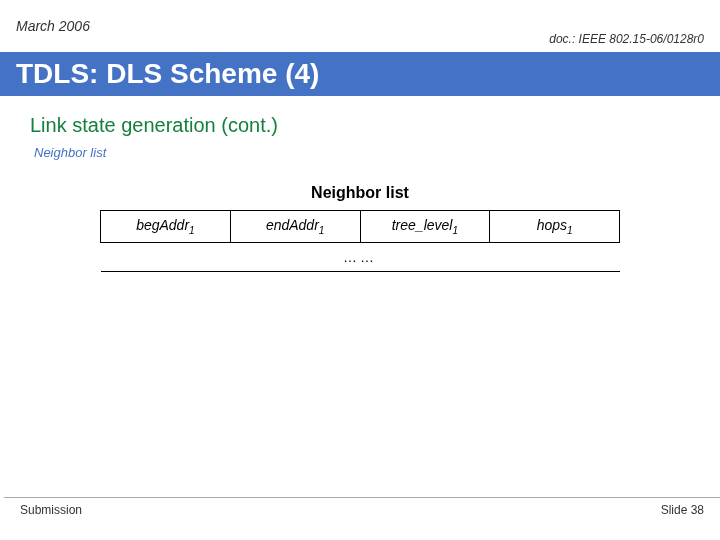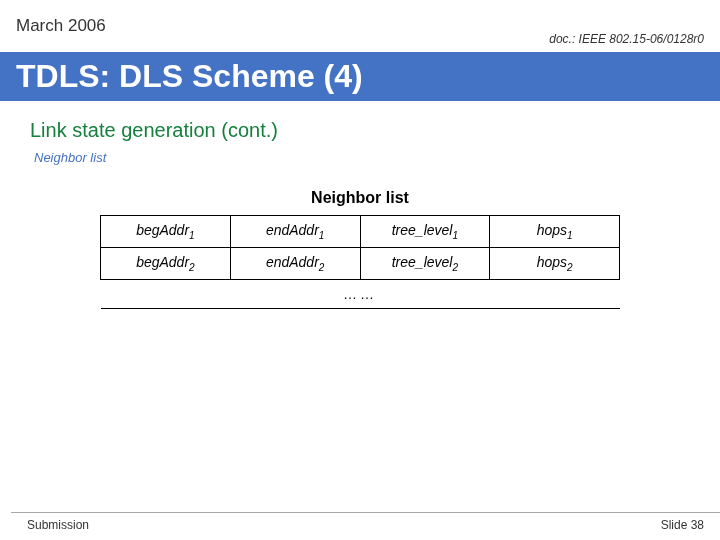--- a/index.html
+++ b/index.html
@@ -18,36 +18,37 @@
     #header {
       display: flex;
       justify-content: space-between;
       align-items: center;
       padding: 6px 16px;
       background: #ffffff;
       border-bottom: none;
     }
 
     #header .date {
-      font-size: 17px;
+      font-size: 14px;
       color: #333;
+      font-style: italic;
     }
 
     #header .doc-ref {
       font-size: 12px;
       color: #333;
       font-style: italic;
       margin-top: 26px;
     }
 
     
     #title-bar {
       background: #4472C4;
       color: #ffffff;
-      font-size: 32px;
+      font-size: 28px;
       font-weight: bold;
       padding: 6px 16px;
     }
 
     
     #main {
       padding: 18px 30px;
     }
 
     #section-title {
@@ -101,26 +102,26 @@
       text-align: center;
       font-style: normal;
       font-size: 14px;
       letter-spacing: 3px;
     }
 
     
     #footer {
       position: absolute;
       bottom: 8px;
-      left: 11px;
+      left: 4px;
       right: 0;
       display: flex;
       justify-content: space-between;
       align-items: center;
-      padding: 0 16px;
+      padding: 15px 16px;
       font-size: 12px;
       color: #333;
       border-top: 1px solid #aaa;
       padding-top: 5px;
     }
 
     
     sub {
       font-size: 10px;
     }
@@ -147,26 +148,20 @@
     <table>
 
       <tbody>
           <tr>
         <td>beg<i>Addr</i><sub>1</sub></td>
         <td>end<i>Addr</i><sub>1</sub></td>
         <td><i>tree_level</i><sub>1</sub></td>
         <td><i>hops</i><sub>1</sub></td>
       </tr>
 
-      <tr>
-        <td>beg<i>Addr</i><sub>2</sub></td>
-        <td>end<i>Addr</i><sub>2</sub></td>
-        <td><i>tree_level</i><sub>2</sub></td>
-        <td><i>hops</i><sub>2</sub></td>
-      </tr>
 
       <tr class="dots-row">
         <td colspan="4">……</td>
       </tr>
 
     </tbody>
       </table>
   </div>
 </div>
 

